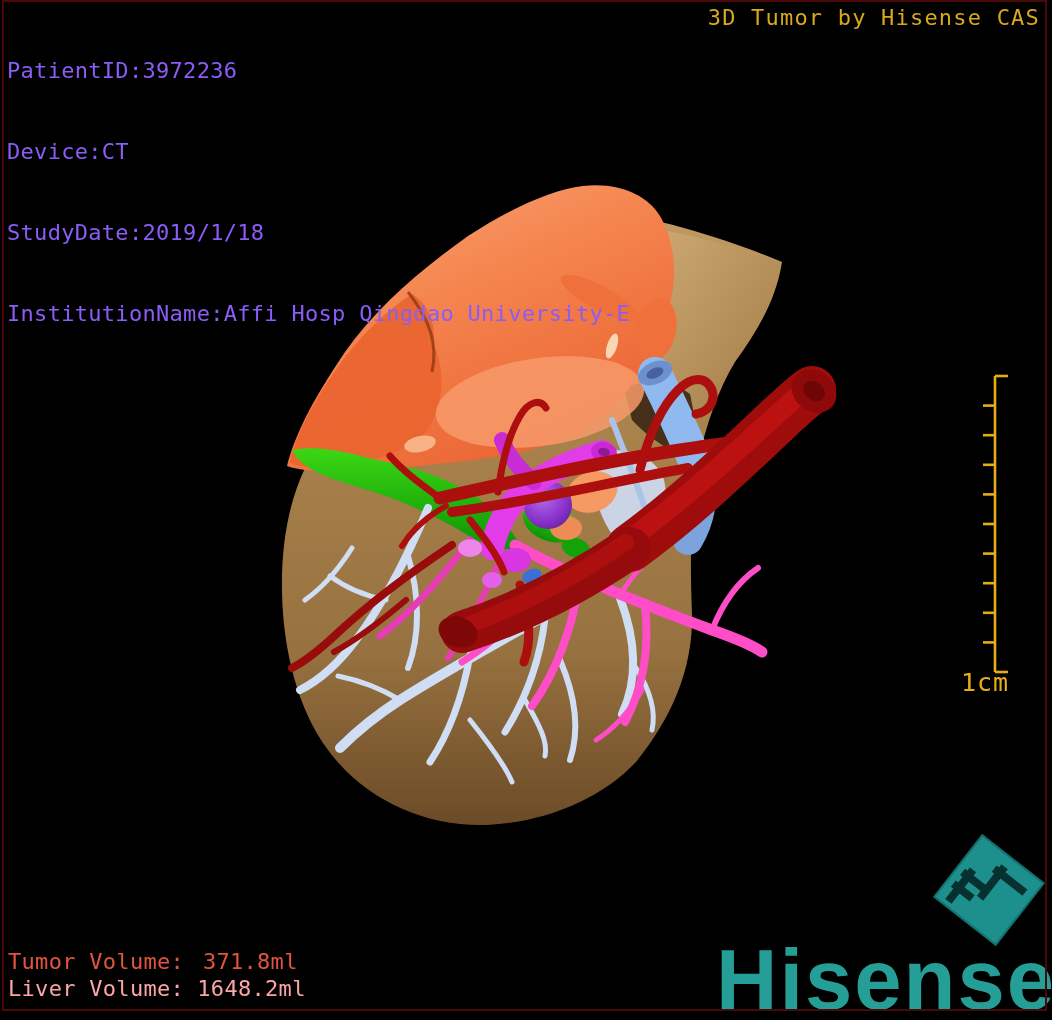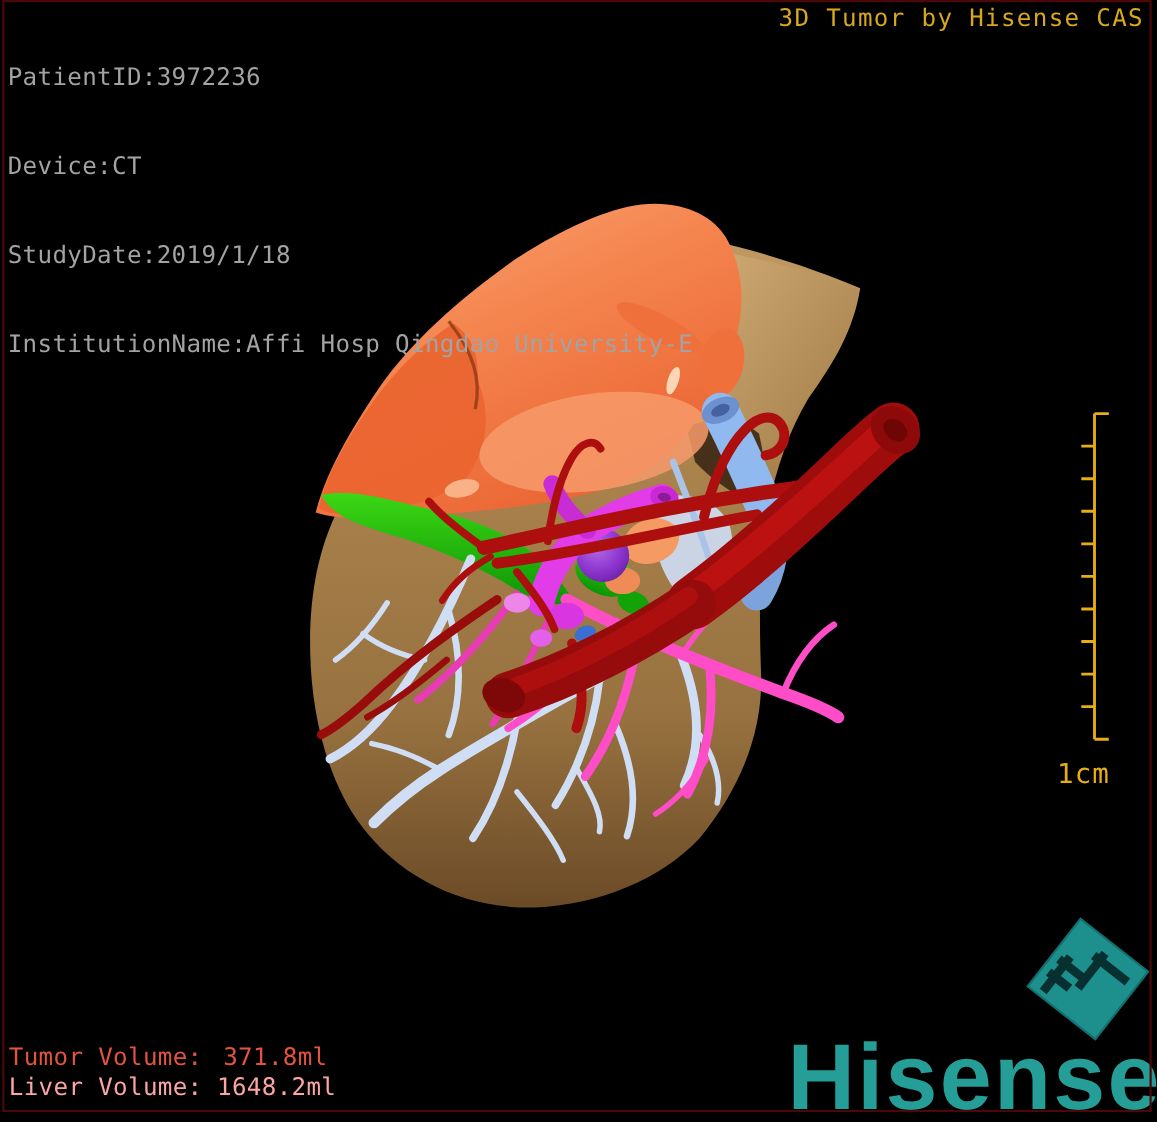--- a/index.html
+++ b/index.html
@@ -8,31 +8,31 @@
     position:relative; width:1052px; height:1020px;
     background:#000; overflow:hidden;
     font-family:"DejaVu Sans Mono", monospace;
   }
   .viewport-border {
     position:absolute; left:2px; top:0px; right:5px; bottom:9px;
     border:2px solid #4a0808; pointer-events:none; z-index:40;
   }
   .patient-info {
     position:absolute; left:7px; top:3px; z-index:30;
-    color:#a3a3a3; font-size:22px; line-height:27px;
+    color:#8b5cf6; font-size:22px; line-height:27px;
     white-space:pre; letter-spacing:0.3px;
   }
   .watermark {
     position:absolute; right:12px; top:5px; z-index:30;
     color:#d8a91a; font-size:22px; letter-spacing:1.2px; white-space:pre;
   }
   .scalebar { position:absolute; left:950px; top:362px; z-index:30; }
   .scalebar-label {
     position:absolute; left:948px; top:668px; width:74px; z-index:30;
-    color:#e7ae13; font-size:25px; text-align:center; letter-spacing:1px;margin-top:21px;
+    color:#e7ae13; font-size:25px; text-align:center; letter-spacing:1px;
   }
   .volumes {
     position:absolute; left:8px; bottom:18px; z-index:30;
     font-size:22px; line-height:27px; letter-spacing:0.3px;text-decoration:underline;
   }
   .vol-row { display:flex; }
   .vol-label { white-space:pre; }
   .vol-value { display:inline-block; width:8ch; margin-left:1ch; text-align:center; white-space:pre; }
   .tumor-vol { color:#e2553c; }
   .liver-vol { color:#fca5a5; }

